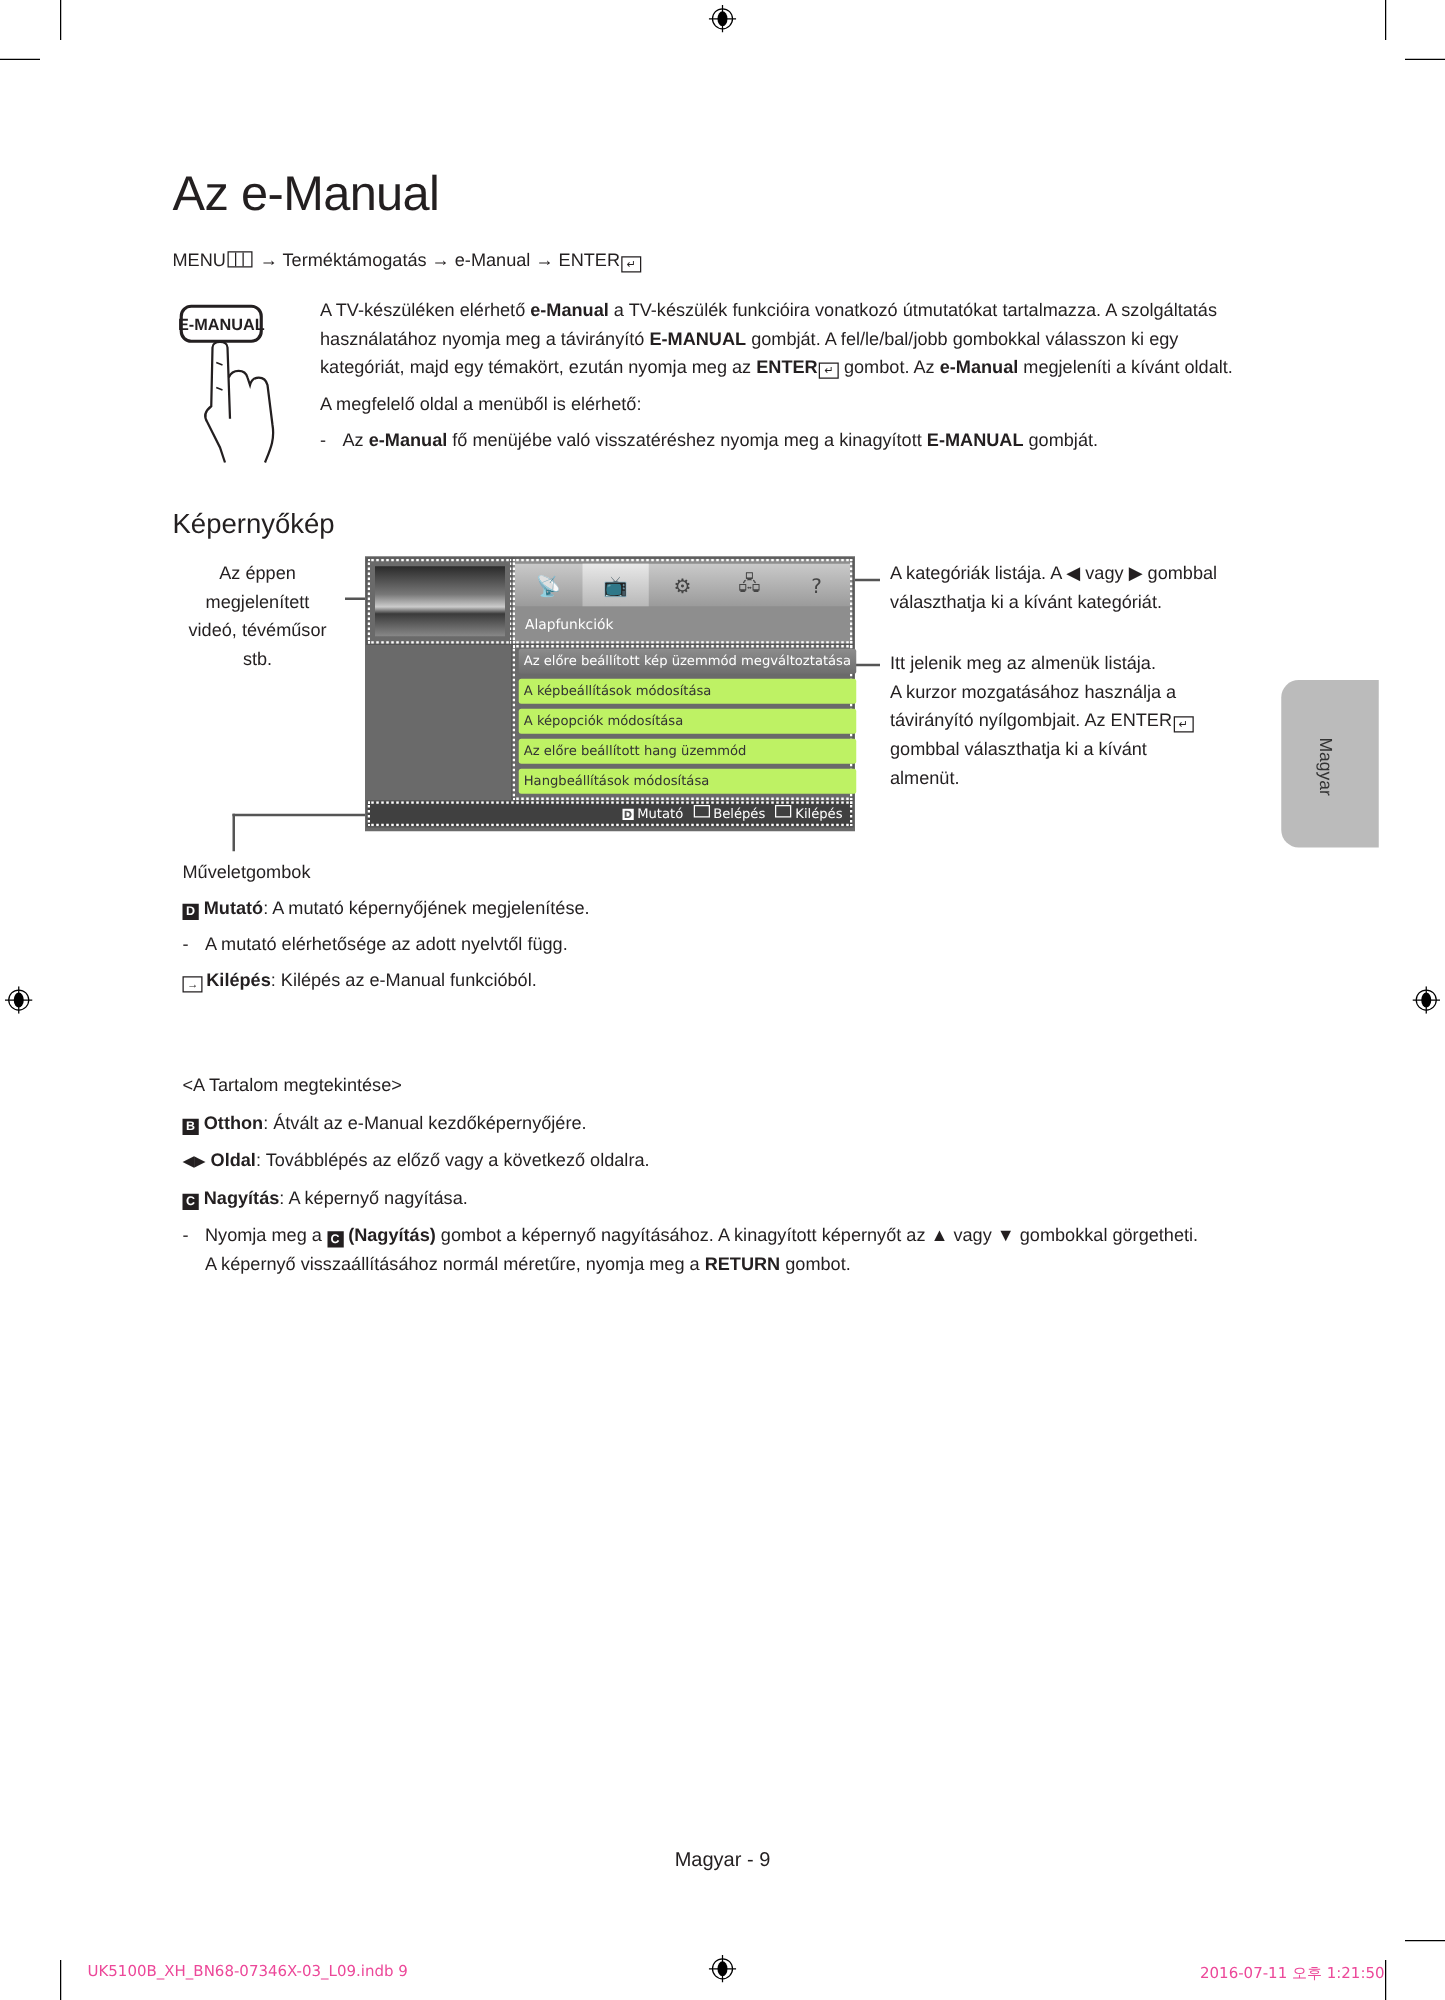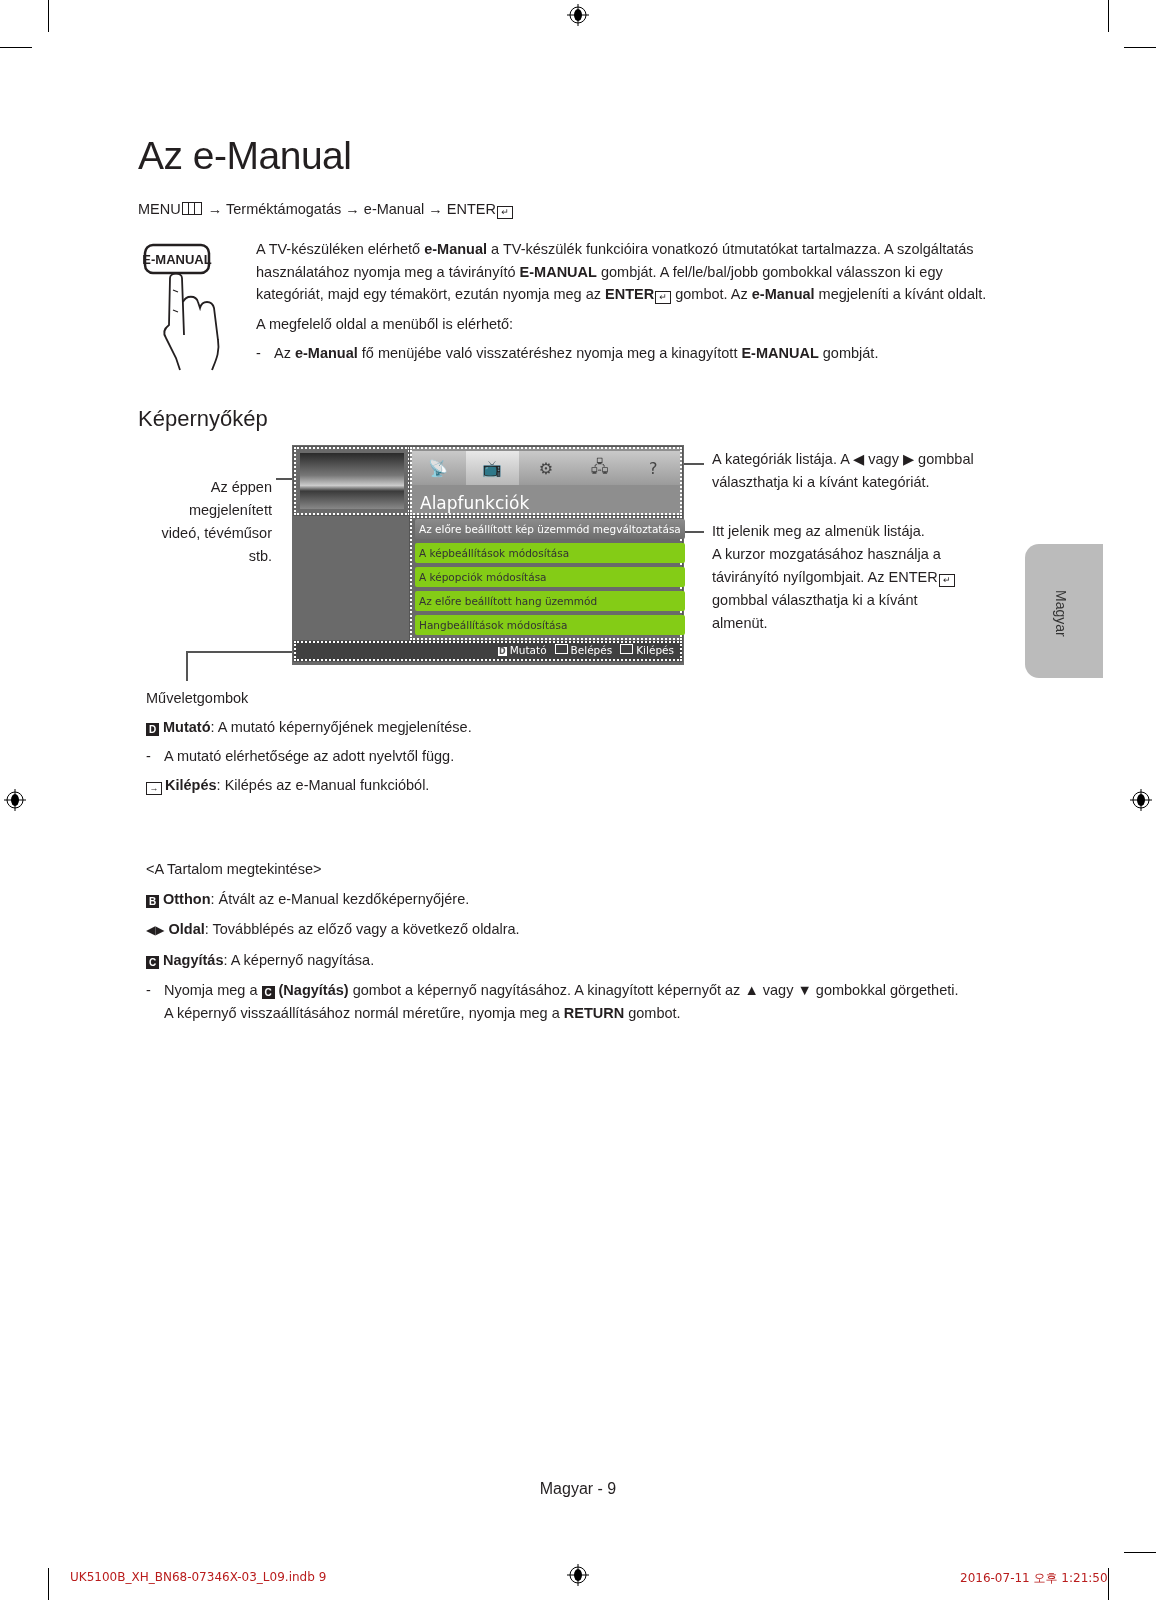--- a/index.html
+++ b/index.html
@@ -17,32 +17,32 @@
   .exit-ic { display:inline-block; width:14px; height:11px; border:1px solid #231f20; vertical-align:-1px; margin-right:3px; font-size:9px; line-height:10px; text-align:center; }
   .para { font-size:14.5px; line-height:22.5px; font-family:"Liberation Sans", sans-serif; }
   .para b { font-weight:600; }
   .intro { left:256px; top:238px; width:735px; }
   .sub-h { left:138px; top:406px; font-size:22px; font-family:"Liberation Sans", sans-serif; font-weight:400; }
   .dash { display:inline-block; width:18px; }
   .callout { font-size:14.5px; line-height:23px; font-family:"Liberation Sans", sans-serif; }
   .dotted { position:absolute; border:2px dotted #fff; outline:1px solid #555; }
   .cat-tab { flex:1; display:flex; align-items:center; justify-content:center; font-size:16px; color:#444; }
   .cat-tab.active { background:linear-gradient(180deg,#e8e8e8,#b8b8b8); }
-  .sub-item { position:absolute; left:3px; width:270px; height:20px; background:#84cc16; border-radius:2px;
+  .sub-item { position:absolute; left:3px; width:270px; height:20px; background:#bef264; border-radius:2px;
               font-size:10.5px; line-height:20px; padding-left:4px; box-sizing:border-box; color:#333; }
   .sub-item.active { background:linear-gradient(180deg,#8c8c8c,#6e6e6e); color:#fff; }
   .foot-txt { position:absolute; right:6px; top:3px; font-size:11px; color:#fff; }
   .foot-txt span.k { display:inline-block; width:9px; height:9px; background:#fff; color:#555; font-size:8px; line-height:9px; text-align:center; font-weight:bold; margin-right:3px; vertical-align:0px;}
   .foot-txt span.o { display:inline-block; width:11px; height:8px; border:1px solid #fff; margin:0 3px 0 8px; vertical-align:0px;}
   .line { position:absolute; background:#555; }
   .key { display:inline-block; width:13px; height:13px; background:#231f20; color:#fff; font-size:10px; line-height:13px; text-align:center; font-weight:bold; vertical-align:-1px; margin-right:4px; }
   .tab-magyar { left:1025px; top:544px; width:78px; height:134px; background:#bbbbbb; border-radius:14px 0 0 14px; }
   .tab-magyar span { position:absolute; left:28px; top:46px; writing-mode:vertical-rl; font-size:14px; color:#333; font-family:"Liberation Sans", sans-serif; }
   .pagenum { left:0; width:1156px; top:1480px; text-align:center; font-size:16px; font-family:"Liberation Sans", sans-serif; }
-  .slug { top:1570px; font-size:12px; font-family:"DejaVu Sans", sans-serif; color:#b91c1c; }
+  .slug { top:1570px; font-size:12px; font-family:"DejaVu Sans", sans-serif; color:#ec4899; }
 </style>
 </head>
 <body>
 
 <div class="crop" style="left:48px;top:0;width:1px;height:32px"></div>
 <div class="crop" style="left:0;top:47px;width:32px;height:1px"></div>
 <div class="crop" style="left:1108px;top:0;width:1px;height:32px"></div>
 <div class="crop" style="left:1124px;top:47px;width:32px;height:1px"></div>
 <div class="crop" style="left:48px;top:1568px;width:1px;height:32px"></div>
 <div class="crop" style="left:1124px;top:1552px;width:32px;height:1px"></div>
@@ -94,21 +94,21 @@
 </svg>
 
 <div class="abs para intro">
   <div><span>A TV-készüléken elérhető </span><b>e-Manual</b><span> a TV-készülék funkcióira vonatkozó útmutatókat tartalmazza. A szolgáltatás használatához nyomja meg a távirányító </span><b>E-MANUAL</b><span> gombját. A fel/le/bal/jobb gombokkal válasszon ki egy kategóriát, majd egy témakört, ezután nyomja meg az </span><b>ENTER</b><span class="enter-ic">↵</span><span> gombot. Az </span><b>e-Manual</b><span> megjeleníti a kívánt oldalt.</span></div>
   <div style="margin-top:7px">A megfelelő oldal a menüből is elérhető:</div>
   <div style="margin-top:7px"><span class="dash">-</span><span>Az </span><b>e-Manual</b><span> fő menüjébe való visszatéréshez nyomja meg a kinagyított </span><b>E-MANUAL</b><span> gombját.</span></div>
 </div>
 
 <div class="abs sub-h">Képernyőkép</div>
 
-<div class="abs callout" style="left:140px;top:476px;width:132px;text-align:right">
+<div class="abs callout" style="left:140px;top:448px;width:132px;text-align:center">
   <div>Az éppen</div>
   <div>megjelenített</div>
   <div>videó, tévéműsor</div>
   <div>stb.</div>
 </div>
 <div class="line" style="left:276px;top:478px;width:22px;height:2px"></div>
 
 <div class="line" style="left:186px;top:651px;width:112px;height:2px"></div>
 <div class="line" style="left:186px;top:651px;width:2px;height:30px"></div>
 
@@ -130,21 +130,21 @@
       <div class="cat-tab">
           <span>⚙</span>
         </div>
       <div class="cat-tab">
           <span>🖧</span>
         </div>
       <div class="cat-tab">
           <span>?</span>
         </div>
     </div>
-    <div style="position:absolute;left:8px;top:44px;font-size:17px;color:#fff;">Alapfunkciók</div>
+    <div style="position:absolute;left:8px;top:44px;font-size:11px;color:#fff;">Alapfunkciók</div>
   </div>
   <div class="dotted" style="left:118px;top:71px;width:268px;height:120px;border-color:#fff;">
     <div class="sub-item active" style="top:1px">Az előre beállított kép üzemmód megváltoztatása</div>
     <div class="sub-item" style="top:25px">A képbeállítások módosítása</div>
     <div class="sub-item" style="top:49px">A képopciók módosítása</div>
     <div class="sub-item" style="top:73px">Az előre beállított hang üzemmód megváltoztatása</div>
     <div class="sub-item" style="top:97px">Hangbeállítások módosítása</div>
   </div>
   <div class="dotted" style="left:2px;top:196px;width:384px;height:16px;background:#404040;">
     <div class="foot-txt" style="top:1px;font-size:10.5px;">

